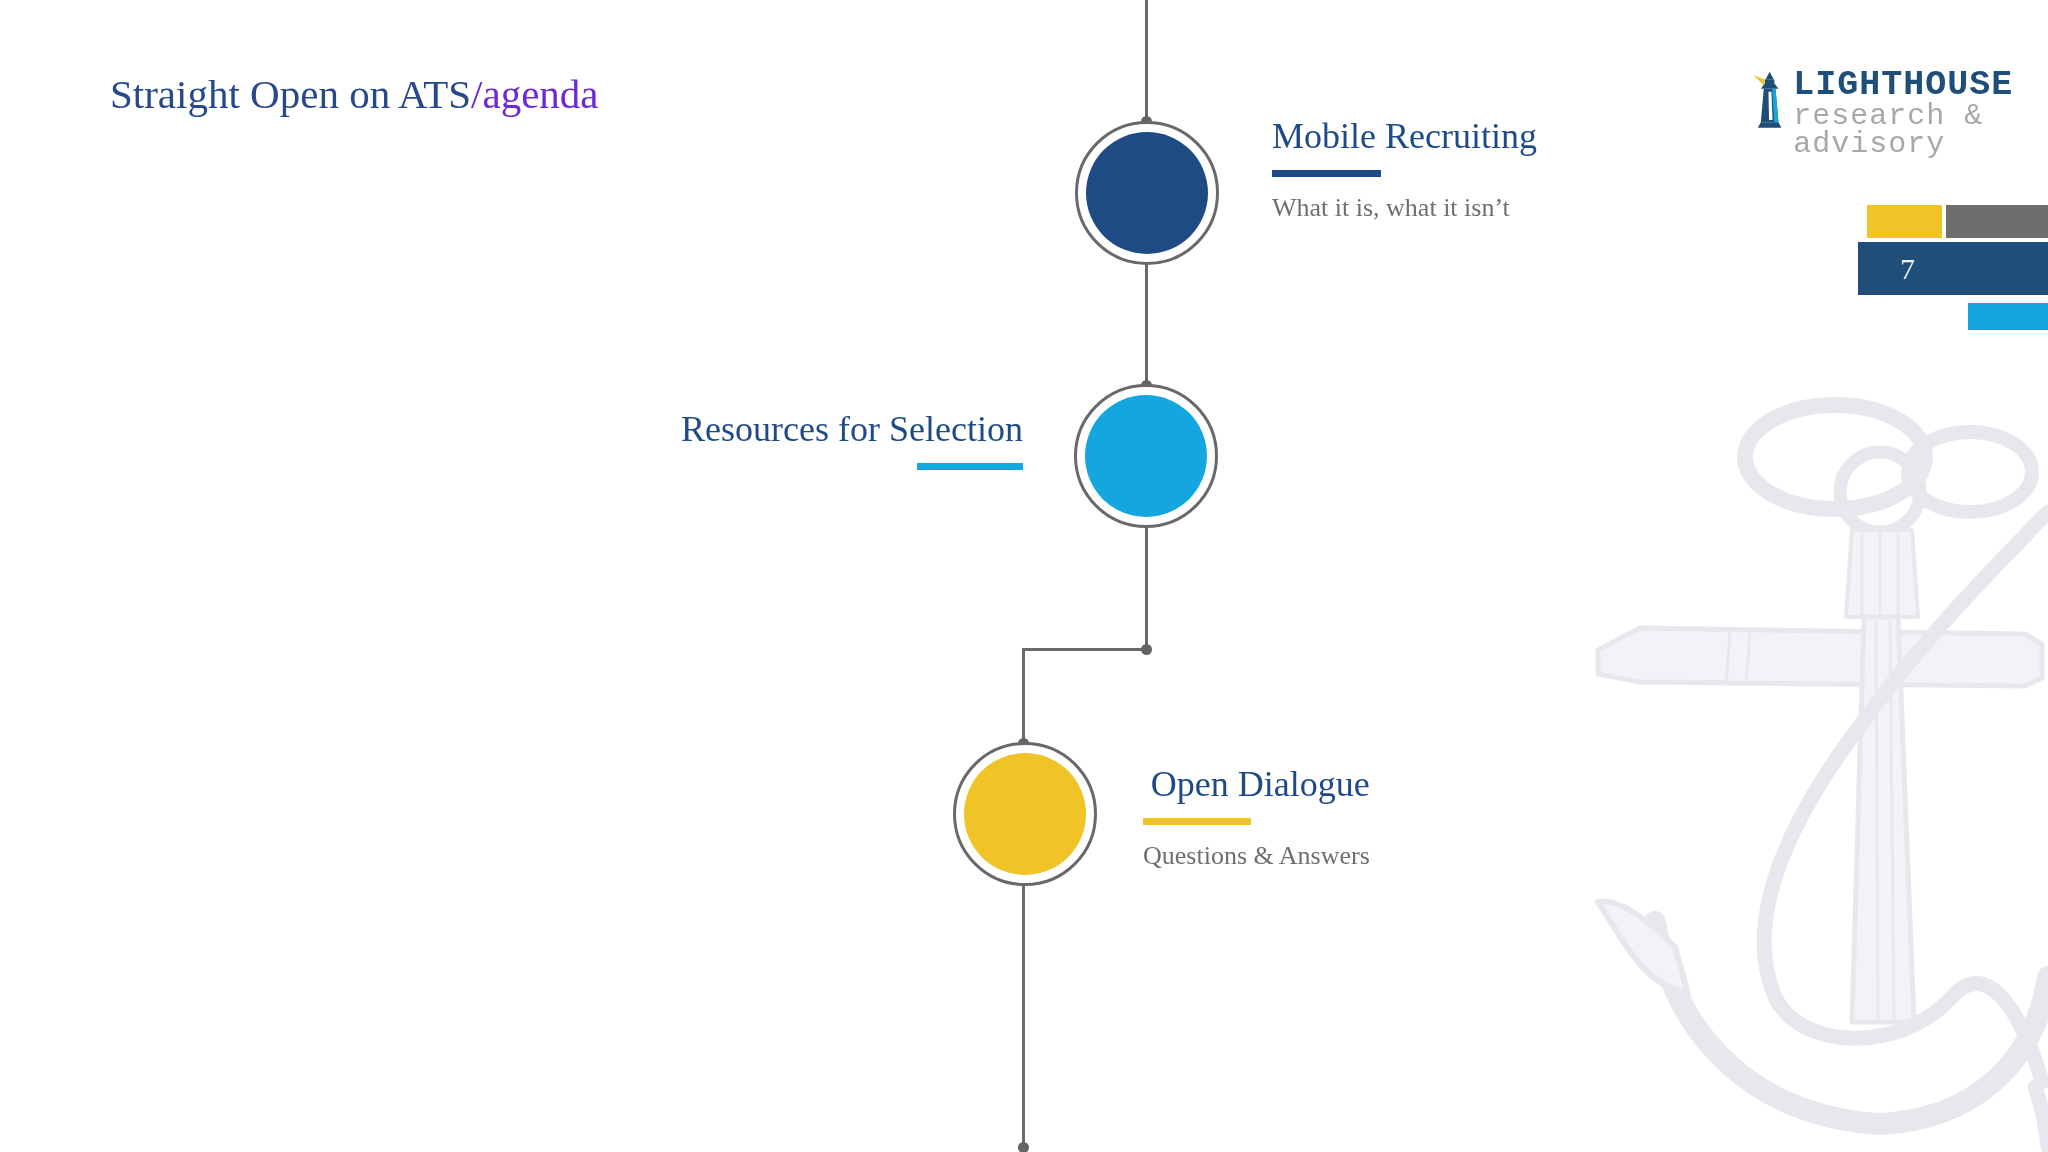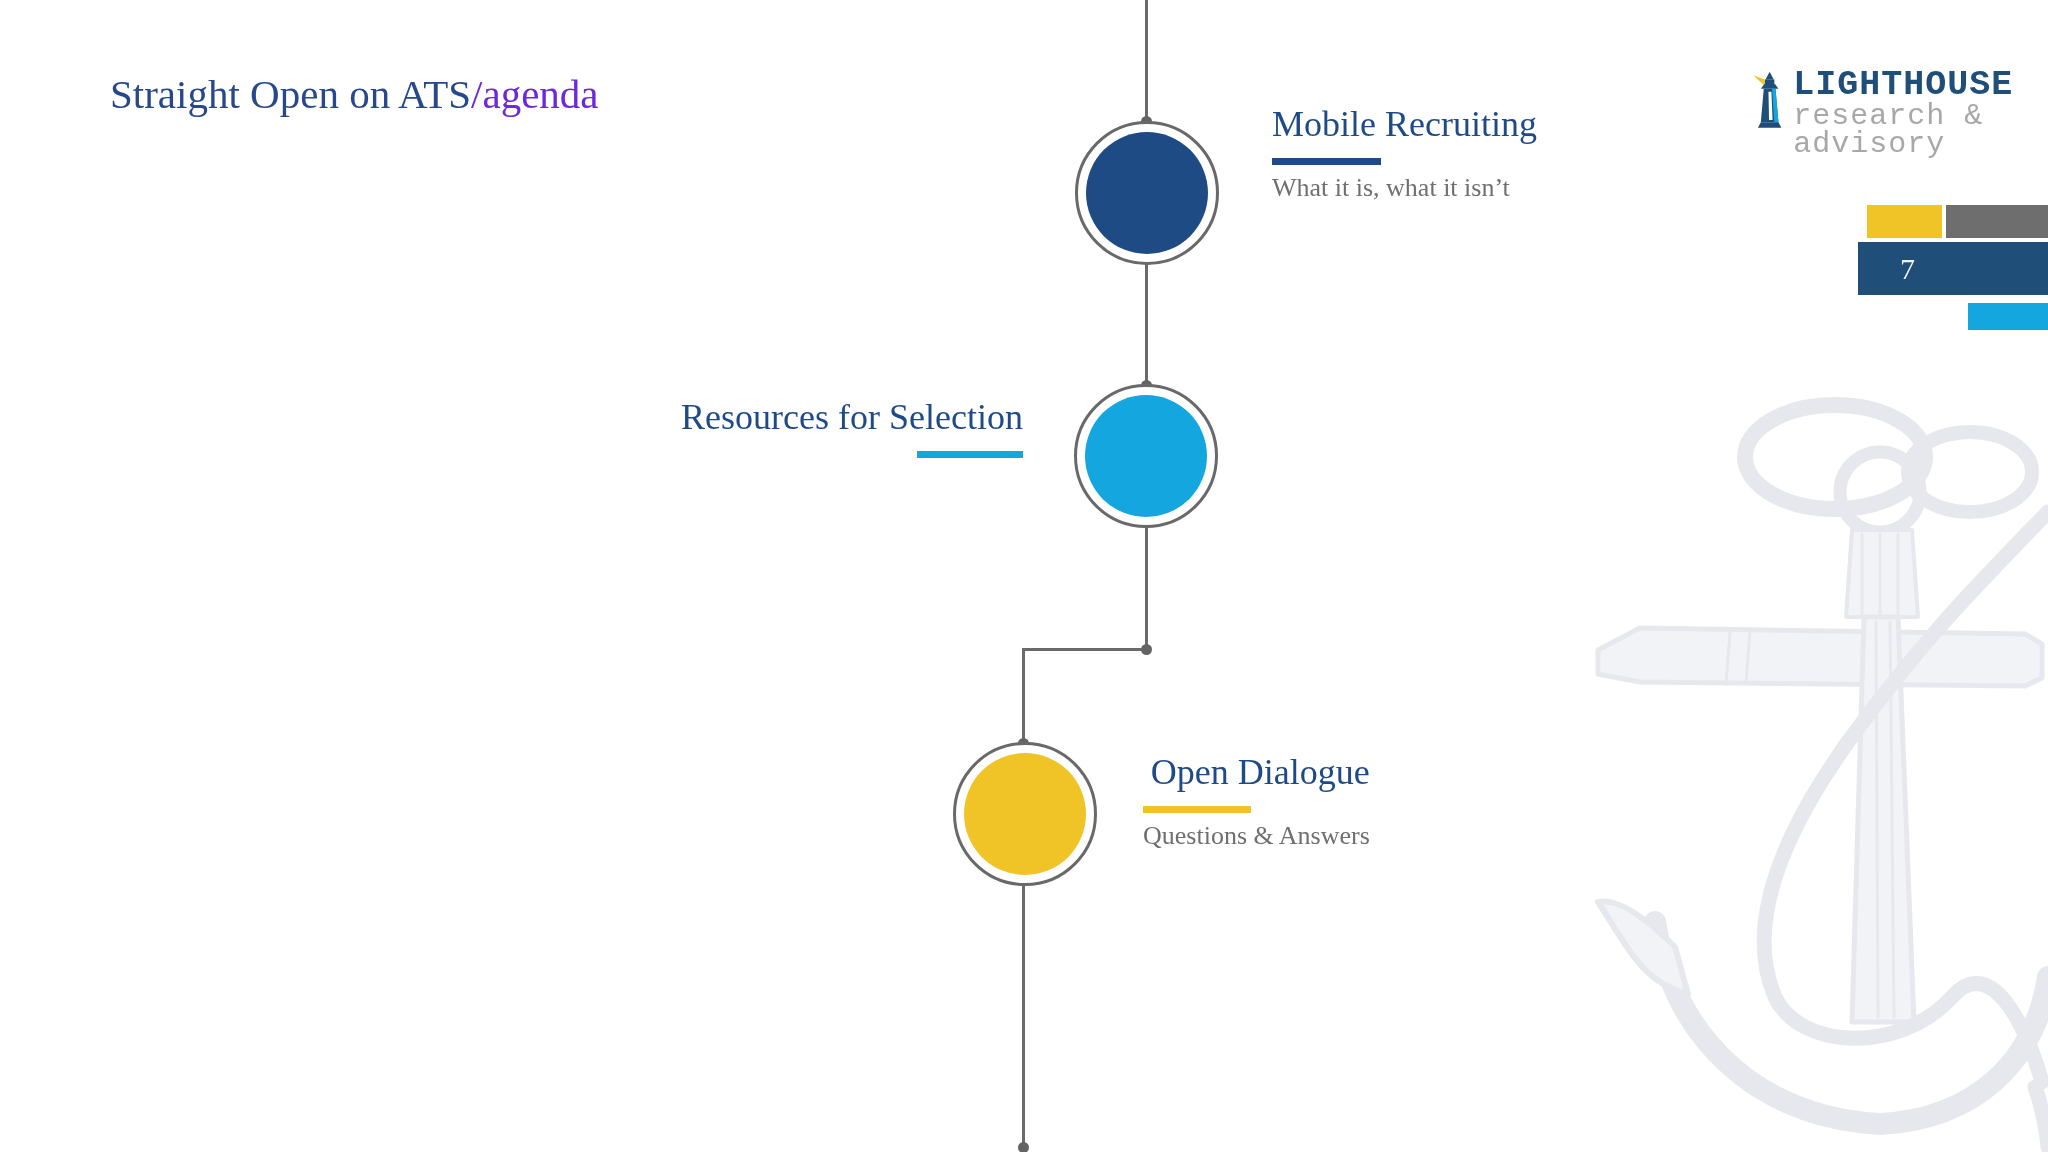--- a/index.html
+++ b/index.html
@@ -52,23 +52,23 @@
   .ring .fill { position:absolute; inset:8px; border-radius:50%; }
   .ring1 { left:1075px; top:121px; }
   .ring2 { left:1074px; top:384px; }
   .ring3 { left:953px;  top:742px; }
   .fill-navy { background:#1F4B84; }
   .fill-cyan { background:#14A7DF; }
   .fill-yellow { background:#F0C327; }
 
   
   .item { position:absolute; }
-  .item h3 { font-size:36px; font-weight:400; color:#1E4B87; line-height:42px; white-space:nowrap; }
+  .item h3 { font-size:36px; font-weight:400; color:#1E4B87; line-height:42px; white-space:nowrap;margin-top:12px; }
   .item .underline { height:7px; margin-top:13px; }
-  .item .sub { font-size:26px; color:#6F6F6F; margin-top:8px; white-space:nowrap; }
+  .item .sub { font-size:26px; color:#6F6F6F; margin-top:16px; white-space:nowrap; }
   .item1 { left:1272px; top:103px; text-align:left; }
   .item1 .underline { width:109px; background:#1E4B87; }
   .item2 { right:1025px; top:396px; text-align:right; }
   .item2 .underline { width:106px; background:#14A7DF; margin-left:auto; }
   .item3 { left:1143px; top:751px; text-align:right; }
   .item3 .underline { width:108px; background:#F0C327; }
 </style>
 </head>
 <body>
 

